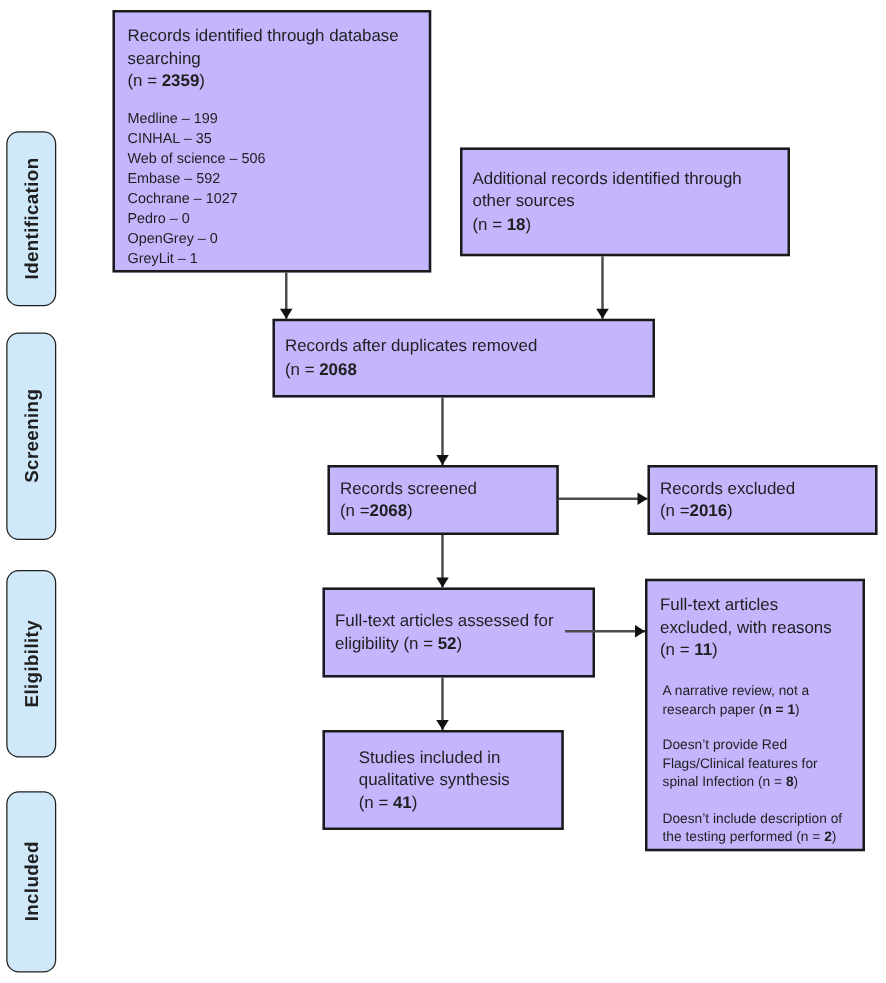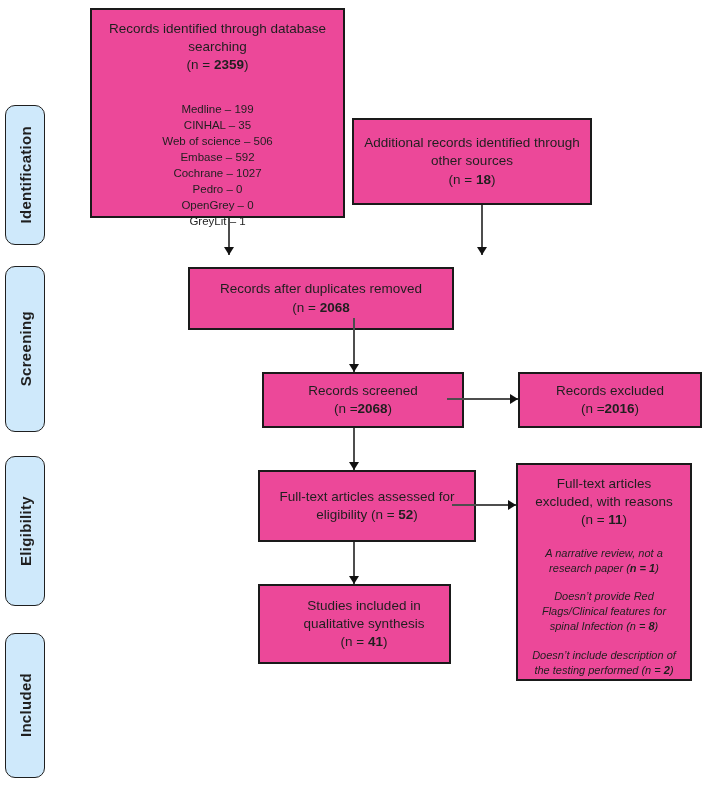--- a/index.html
+++ b/index.html
@@ -25,32 +25,31 @@
     writing-mode:vertical-rl;
     transform:rotate(180deg);
     font-weight:bold;
     font-size:15px;
     letter-spacing:.3px;
     white-space:nowrap;
   }
   
   .fbox{
     position:absolute;
-    background:#ec4899;
+    background:#c4b5fd;
     border:2px solid #1a1a1a;
     box-sizing:border-box;
-    text-align:center;
     font-size:13.5px;
     line-height:1.35;
   }
   .fbox.center{display:flex;flex-direction:column;justify-content:center;padding:4px 8px;}
   .fbox.topflow{padding:10px 10px 6px 10px;}
   .n-bold{font-weight:bold;}
-  .src-list{margin-top:26px;font-size:11.5px;line-height:1.4;}
-  .reasons{margin-top:16px;font-size:11px;line-height:1.38;font-style:italic;}
+  .src-list{margin-top:12px;font-size:11.5px;line-height:1.4;}
+  .reasons{margin-top:16px;font-size:11px;line-height:1.38;}
   .reason{margin-bottom:13px;padding:0 2px;}
   
   .arrow-v{position:absolute;width:2px;background:#4d4d4d;}
   .arrow-v::after{
     content:"";position:absolute;left:-4px;bottom:0;
     width:0;height:0;
     border-left:5px solid transparent;border-right:5px solid transparent;
     border-top:8px solid #111;
   }
   .arrow-h{position:absolute;height:2px;background:#4d4d4d;}
@@ -89,35 +88,35 @@
       <div>CINHAL – 35</div>
       <div>Web of science – 506</div>
       <div>Embase – 592</div>
       <div>Cochrane – 1027</div>
       <div>Pedro – 0</div>
       <div>OpenGrey – 0</div>
       <div>GreyLit – 1</div>
     </div>
   </div>
 
-  <div class="fbox center" style="left:352px;top:118px;width:240px;height:87px;">
+  <div class="fbox center" style="left:368px;top:118px;width:264px;height:87px;">
     <div>
       <span>Additional records identified through other sources</span><br>
       <span><span>(n = </span><span class="n-bold">18</span><span>)</span></span>
     </div>
   </div>
 
-  <div class="fbox center" style="left:188px;top:255px;width:266px;height:63px;margin-top:12px;">
+  <div class="fbox center" style="left:218px;top:255px;width:306px;height:63px;">
     <div>
       <span>Records after duplicates removed</span><br>
       <span><span>(n = </span><span class="n-bold">2068</span><span></span></span>
     </div>
   </div>
 
-  <div class="fbox center" style="left:262px;top:372px;width:202px;height:56px;">
+  <div class="fbox center" style="left:262px;top:372px;width:185px;height:56px;">
     <div>
       <span>Records screened</span><br>
       <span><span>(n =</span><span class="n-bold">2068</span><span>)</span></span>
     </div>
   </div>
 
   <div class="fbox center" style="left:518px;top:372px;width:184px;height:56px;">
     <div>
       <span>Records excluded</span><br>
       <span><span>(n =</span><span class="n-bold">2016</span><span>)</span></span>

